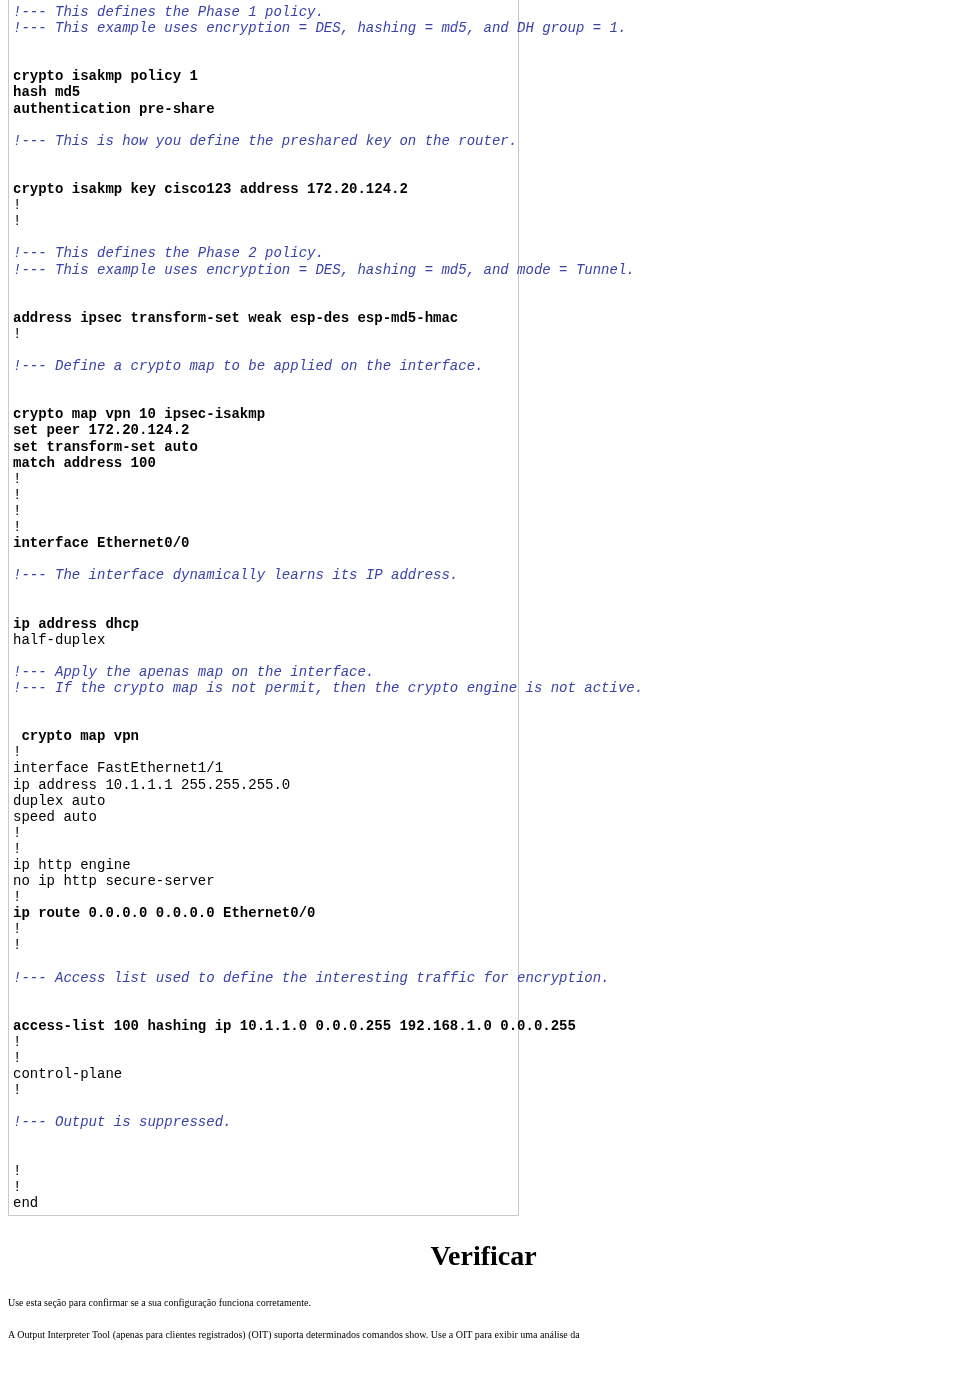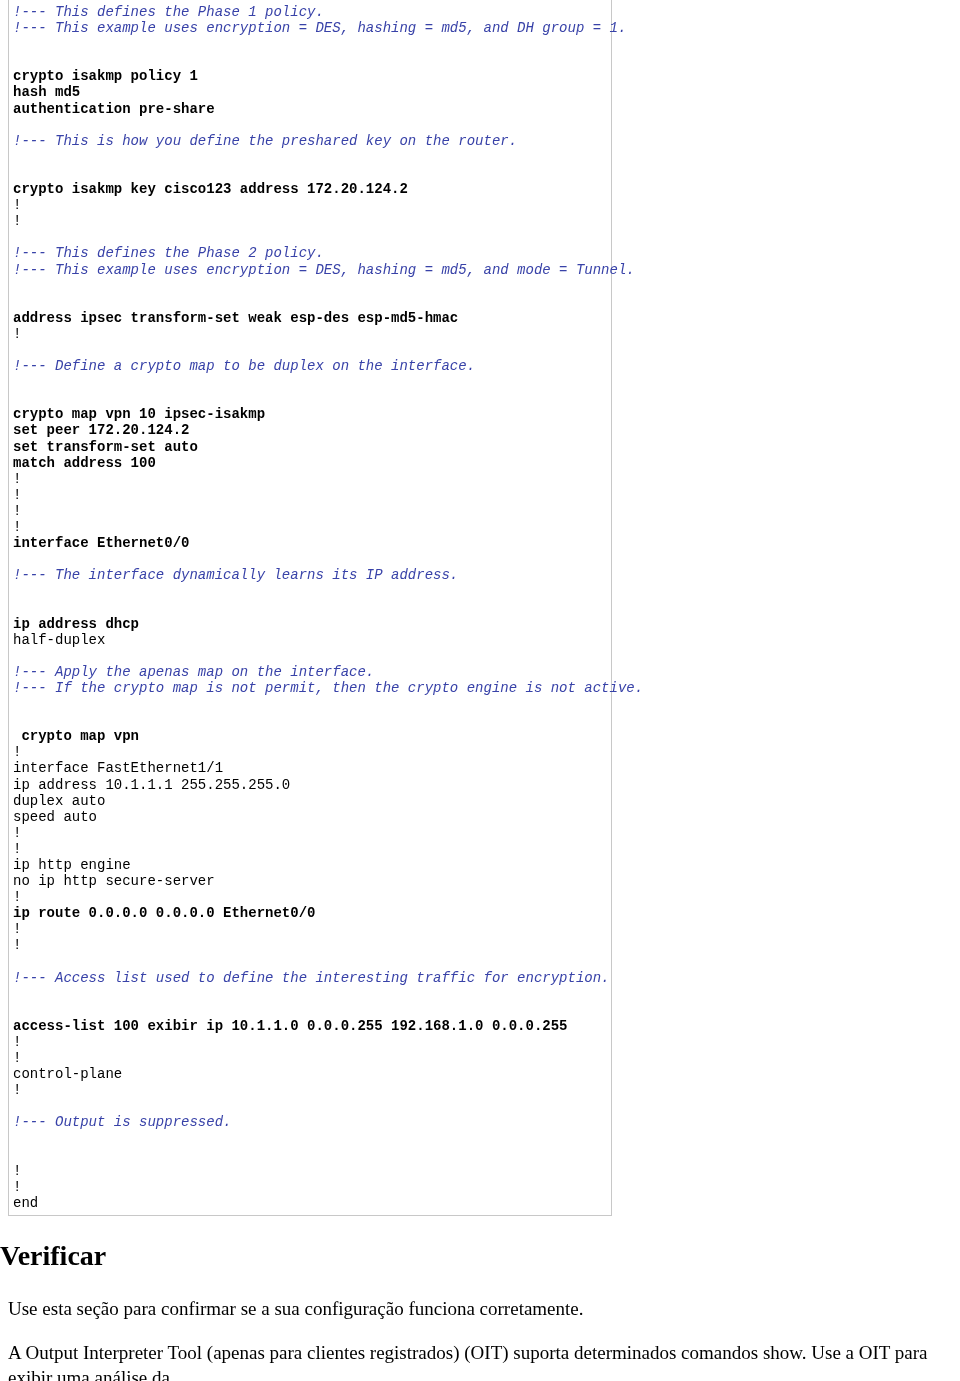--- a/index.html
+++ b/index.html
@@ -12,39 +12,40 @@
   }
   .config-box {
     border: 1px solid #c8c8c8;
     border-top: none;
     margin: 0 16px 20px 8px;
     padding: 4px 20px 4px 4px;
     font-family: "Courier New", Courier, monospace;
     font-size: 14px;
     line-height: 1.15;
     white-space: pre;
-    width: 604px;
+    width: 511px;
     box-sizing: border-box;
   }
   .cmt {
     color: #3842a8;
     font-style: italic;
   }
   .b {
     font-weight: bold;
   }
   h2.section-heading {
     font-family: "Times New Roman", Times, serif;
     font-size: 28px;
     font-weight: bold;
-    margin: 24px 8px 24px 0;
+    margin: 24px 8px 24px 15px;
+    text-align: center;
   }
   p.body-text {
     font-family: "Times New Roman", Times, serif;
-    font-size: 19px;
+    font-size: 10px;
     margin: 12px 8px 18px 8px;
     line-height: 1.35;
   }
 </style>
 </head>
 <body>
 
 <div class="config-box"><span class="cmt">!--- This defines the Phase 1 policy.</span>
 <span class="cmt">!--- This example uses encryption = DES, hashing = md5, and DH group = 1.</span>
 
@@ -60,21 +61,21 @@
 !
 !
 
 <span class="cmt">!--- This defines the Phase 2 policy.</span>
 <span class="cmt">!--- This example uses encryption = DES, hashing = md5, and mode = Tunnel.</span>
 
 
 <span class="b">address ipsec transform-set weak esp-des esp-md5-hmac</span>
 !
 
-<span class="cmt">!--- Define a crypto map to be duplex on the interface.</span>
+<span class="cmt">!--- Define a crypto map to be applied on the interface.</span>
 
 
 <span class="b">crypto map vpn 10 ipsec-isakmp</span>
 <span class="b">set peer 172.20.124.2</span>
 <span class="b">set transform-set auto</span>
 <span class="b">match address 100</span>
 !
 !
 !
 !
@@ -101,21 +102,21 @@
 <span>ip http engine</span>
 <span>no ip http secure-server</span>
 !
 <span class="b">ip route 0.0.0.0 0.0.0.0 Ethernet0/0</span>
 !
 !
 
 <span class="cmt">!--- Access list used to define the interesting traffic for encryption.</span>
 
 
-<span class="b">access-list 100 exibir ip 10.1.1.0 0.0.0.255 192.168.1.0 0.0.0.255</span>
+<span class="b">access-list 100 hashing ip 10.1.1.0 0.0.0.255 192.168.1.0 0.0.0.255</span>
 !
 !
 <span>control-plane</span>
 !
 
 <span class="cmt">!--- Output is suppressed.</span>
 
 
 !
 !

